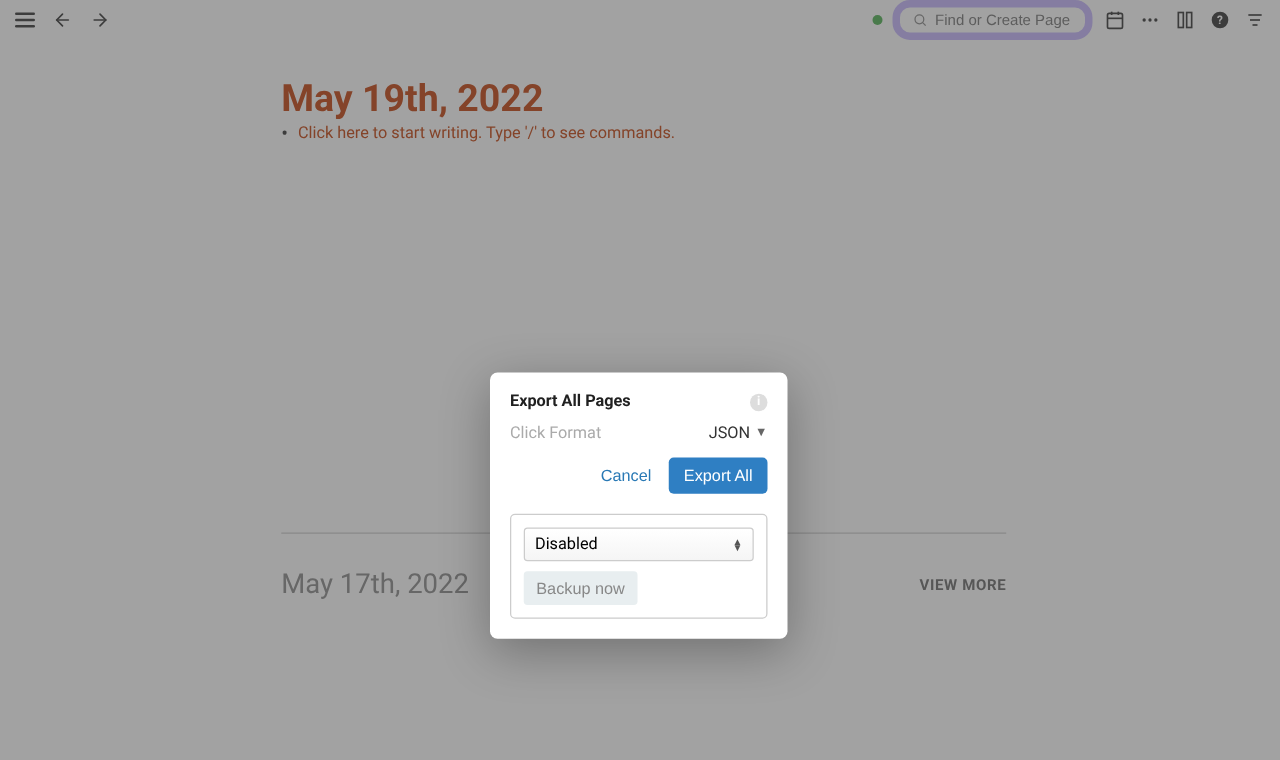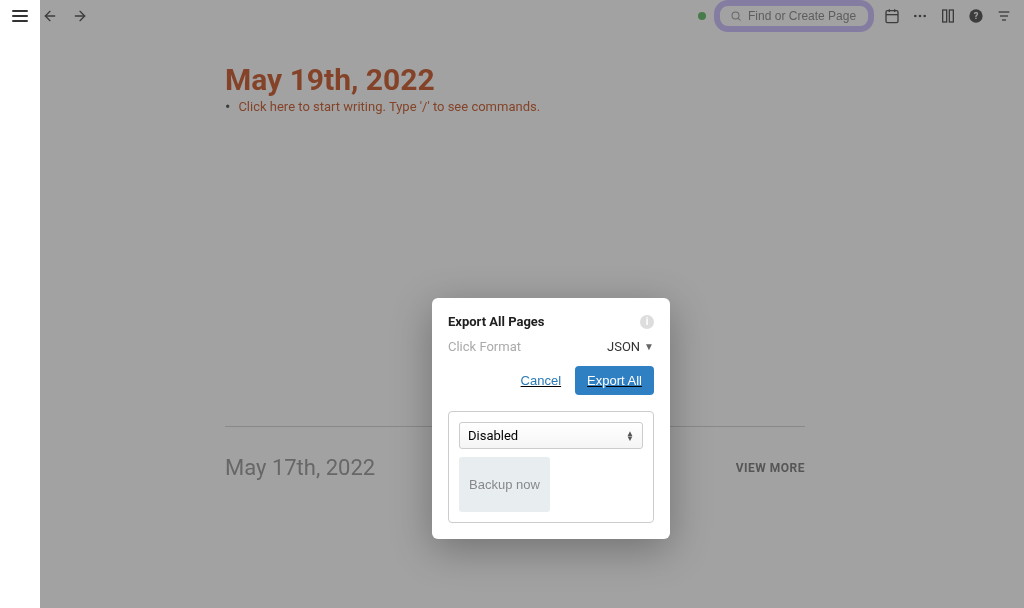--- a/index.html
+++ b/index.html
@@ -91,21 +91,20 @@
       color: #666;
     }
     
     .overlay {
       position: absolute;
       inset: 0;
       background: rgba(70,70,70,0.5);
       display: flex;
       align-items: center;
       justify-content: center;
-      margin-left: 40px;
     }
     .dialog {
       background: #fff;
       border-radius: 6px;
       width: 238px;
       box-shadow: 0 10px 40px rgba(0,0,0,0.3);
       padding: 16px;
       position: absolute;
       left: 392px;
       top: 298px;
@@ -141,21 +140,20 @@
       display: flex; align-items: center; gap: 4px;
       font-size: 13px; color: #333;
       cursor: pointer;
     }
     .caret { font-size: 10px; color: #666; }
     .dialog-actions {
       display: flex;
       justify-content: flex-end;
       gap: 10px;
       margin-bottom: 16px;
-      text-decoration: underline;
     }
     .btn-cancel {
       background: transparent;
       border: none;
       color: #2979b5;
       font-size: 13px;
       cursor: pointer;
       padding: 6px 4px;
     }
     .btn-primary {
@@ -192,21 +190,21 @@
     }
     .sort-arrows {
       display: flex; flex-direction: column; line-height: 5px;
       font-size: 8px; color: #555;
     }
     .btn-backup {
       background: #e8eef0;
       border: none;
       color: #888;
       border-radius: 3px;
-      padding: 20px 10px;
+      padding: 6px 10px;
       font-size: 13px;
       cursor: pointer;
     }
     .toolbar-icon { color: #333; cursor: pointer; }
   </style>
 </head>
 <body>
 
 <div class="topbar">
   <div class="topbar-left">

